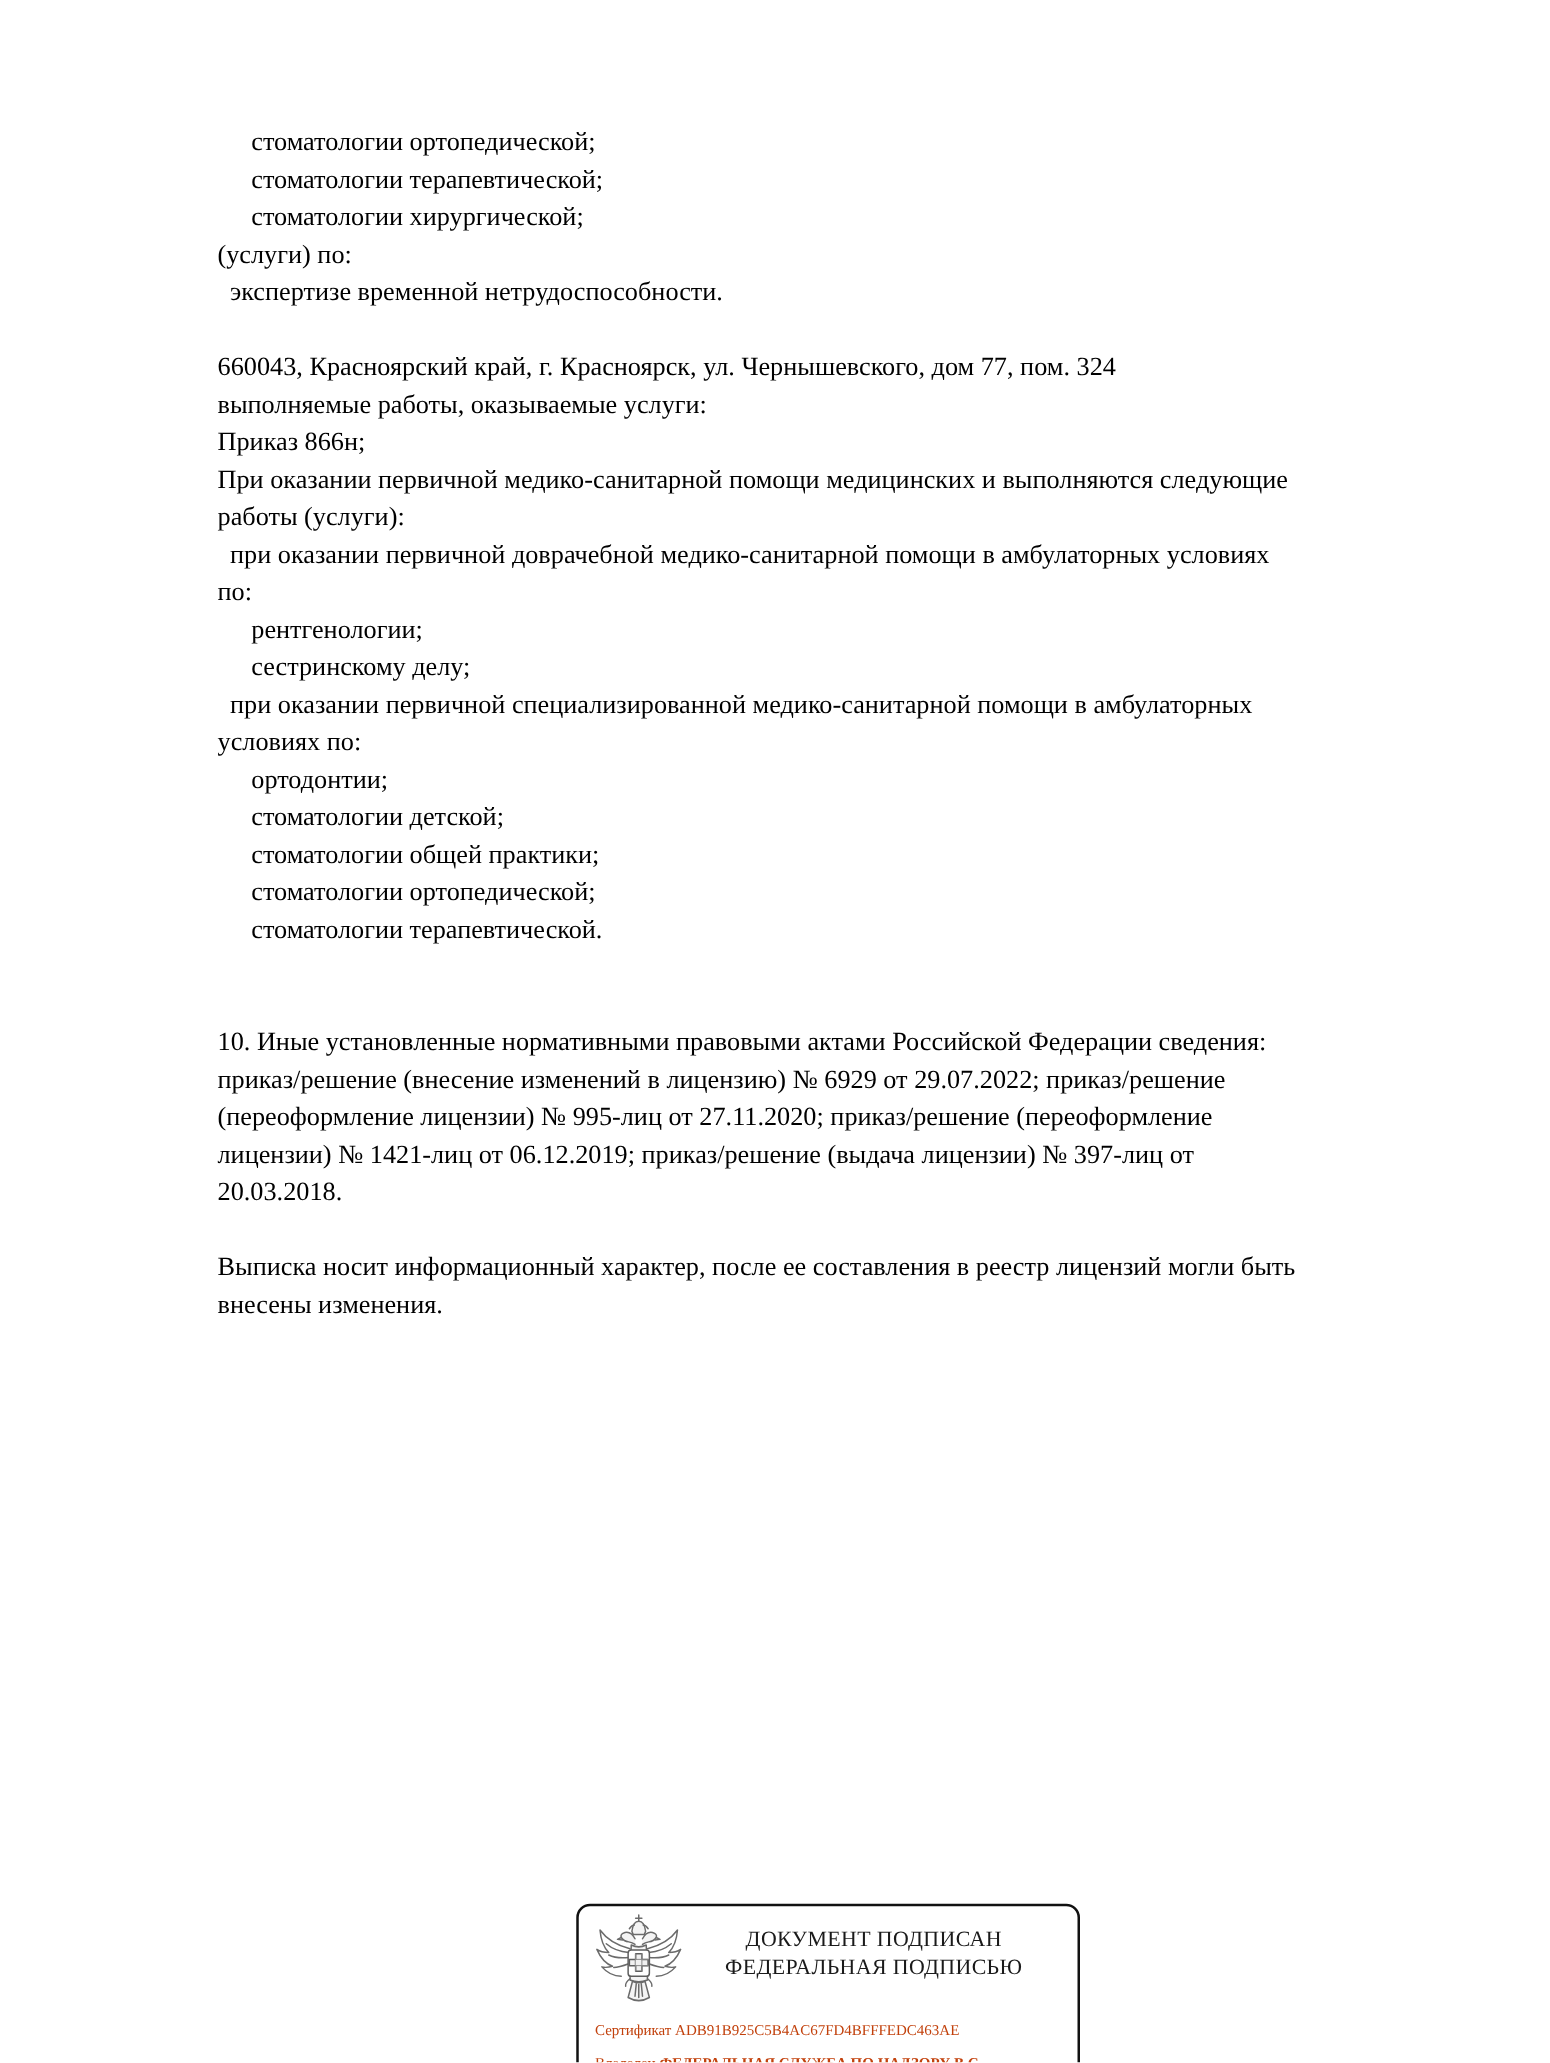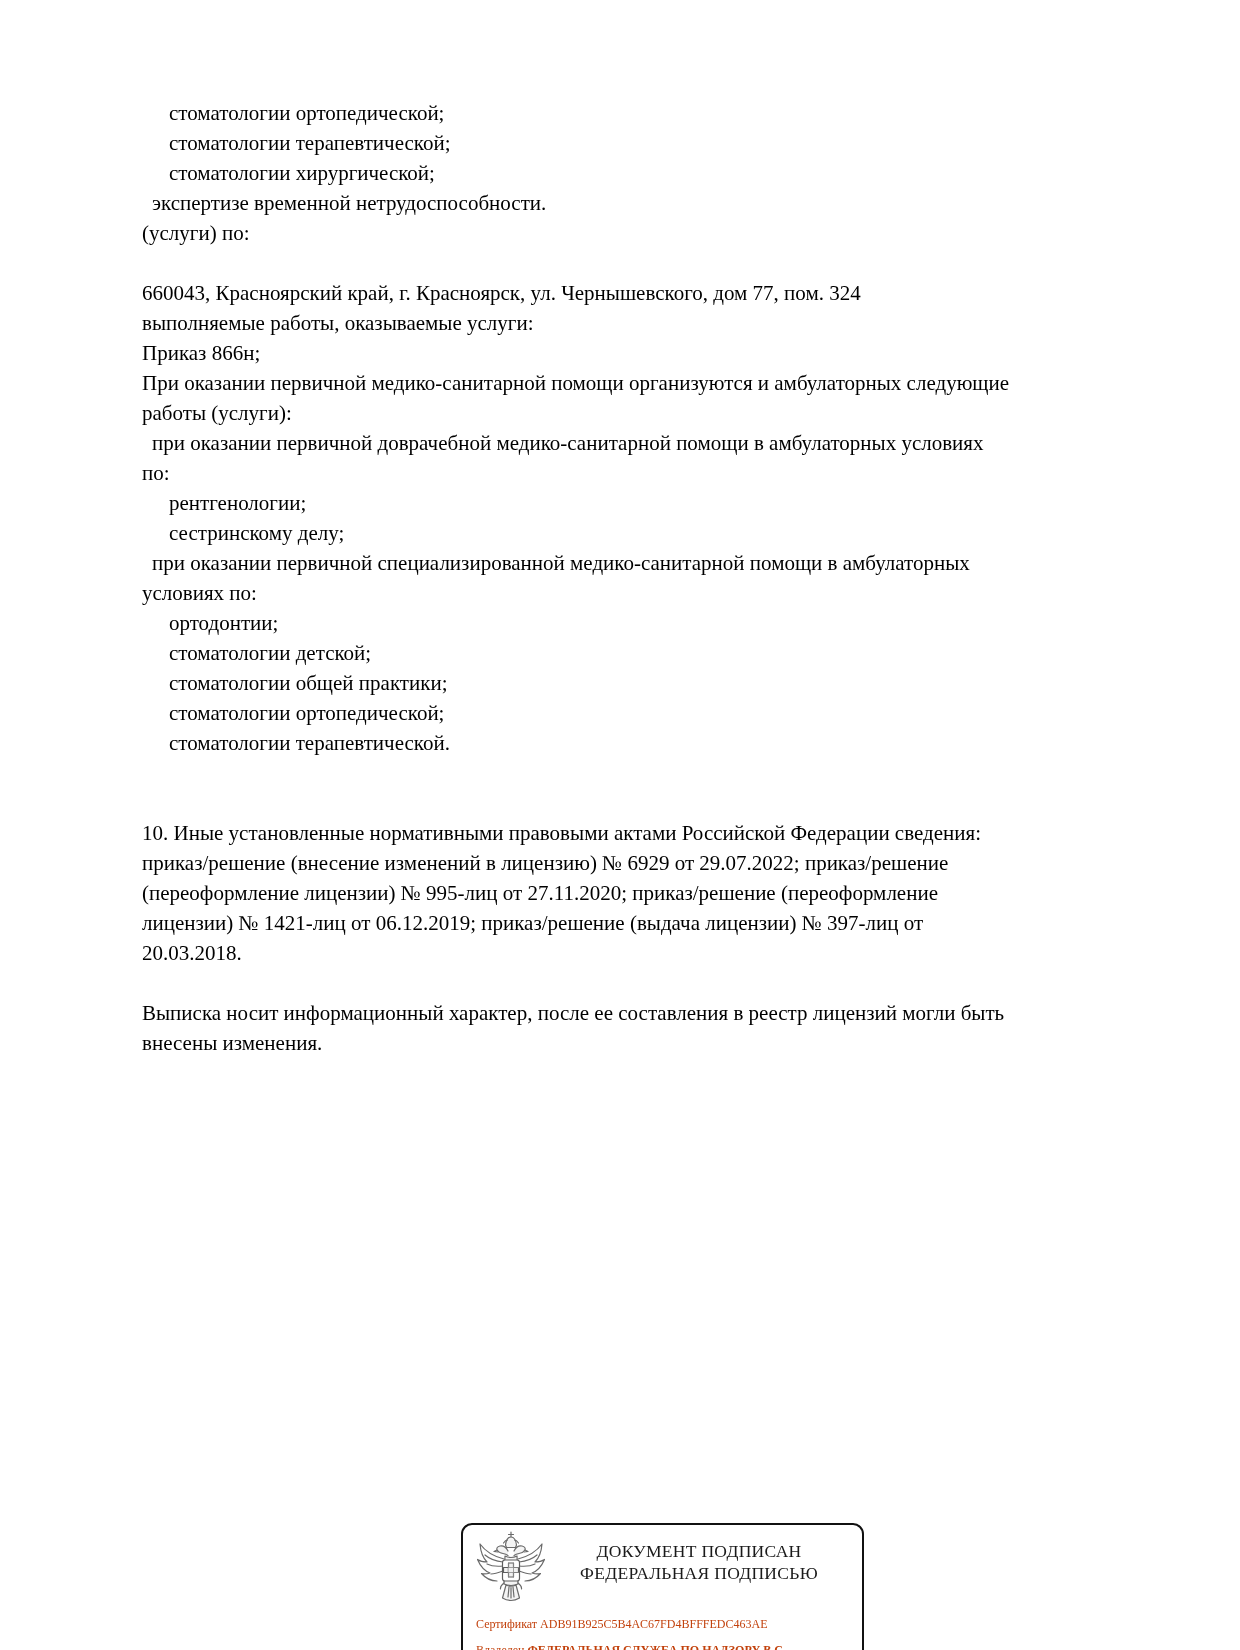--- a/index.html
+++ b/index.html
@@ -21,20 +21,21 @@
     position: absolute;
     left: 142px;
     top: 98px;
     width: 990px;
     font-size: 21px;
     line-height: 30px;
   }
   .doc-line {
     height: 30px;
     white-space: pre;
+    margin-left: 32px;
   }
   .doc-line.indent-1 { padding-left: 10px; }
   .doc-line.indent-2 { padding-left: 27px; }
 
   
   .stamp {
     position: absolute;
     left: 461px;
     top: 1523px;
     width: 399px;
@@ -76,27 +77,27 @@
 </style>
 </head>
 <body>
 
 <div class="page">
 
   <div class="doc-body">
       <div class="doc-line indent-2">стоматологии ортопедической;</div>
       <div class="doc-line indent-2">стоматологии терапевтической;</div>
       <div class="doc-line indent-2">стоматологии хирургической;</div>
+      <div class="doc-line indent-0">(услуги) по:</div>
       <div class="doc-line indent-1">экспертизе временной нетрудоспособности.</div>
-      <div class="doc-line indent-0">(услуги) по:</div>
       <div class="doc-line indent-0"></div>
       <div class="doc-line indent-0">660043, Красноярский край, г. Красноярск, ул. Чернышевского, дом 77, пом. 324</div>
       <div class="doc-line indent-0">выполняемые работы, оказываемые услуги:</div>
       <div class="doc-line indent-0">Приказ 866н;</div>
-      <div class="doc-line indent-0">При оказании первичной медико-санитарной помощи организуются и амбулаторных следующие</div>
+      <div class="doc-line indent-0">При оказании первичной медико-санитарной помощи медицинских и выполняются следующие</div>
       <div class="doc-line indent-0">работы (услуги):</div>
       <div class="doc-line indent-1">при оказании первичной доврачебной медико-санитарной помощи в амбулаторных условиях</div>
       <div class="doc-line indent-0">по:</div>
       <div class="doc-line indent-2">рентгенологии;</div>
       <div class="doc-line indent-2">сестринскому делу;</div>
       <div class="doc-line indent-1">при оказании первичной специализированной медико-санитарной помощи в амбулаторных</div>
       <div class="doc-line indent-0">условиях по:</div>
       <div class="doc-line indent-2">ортодонтии;</div>
       <div class="doc-line indent-2">стоматологии детской;</div>
       <div class="doc-line indent-2">стоматологии общей практики;</div>

